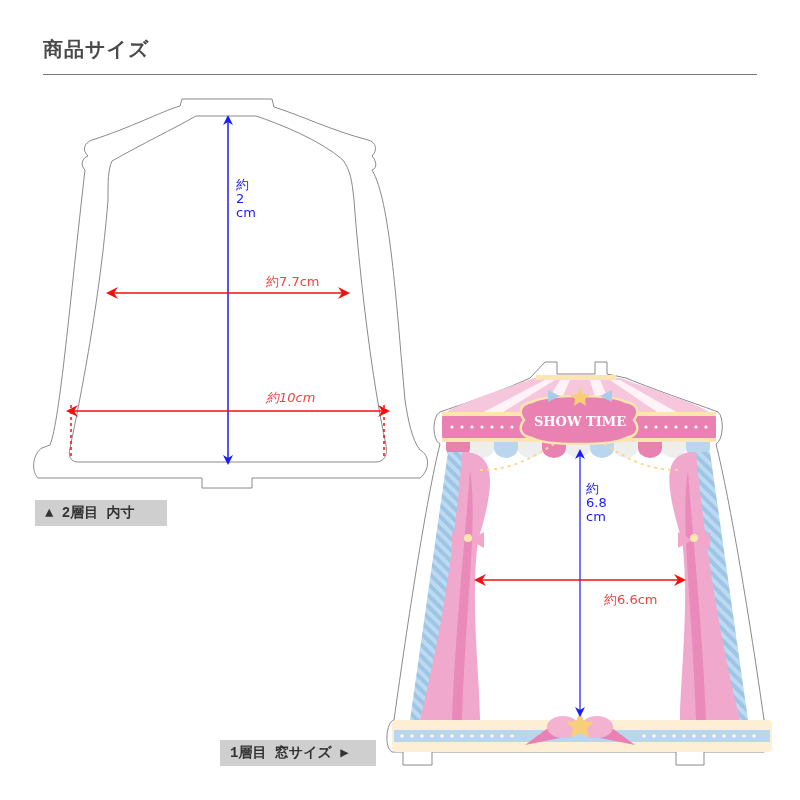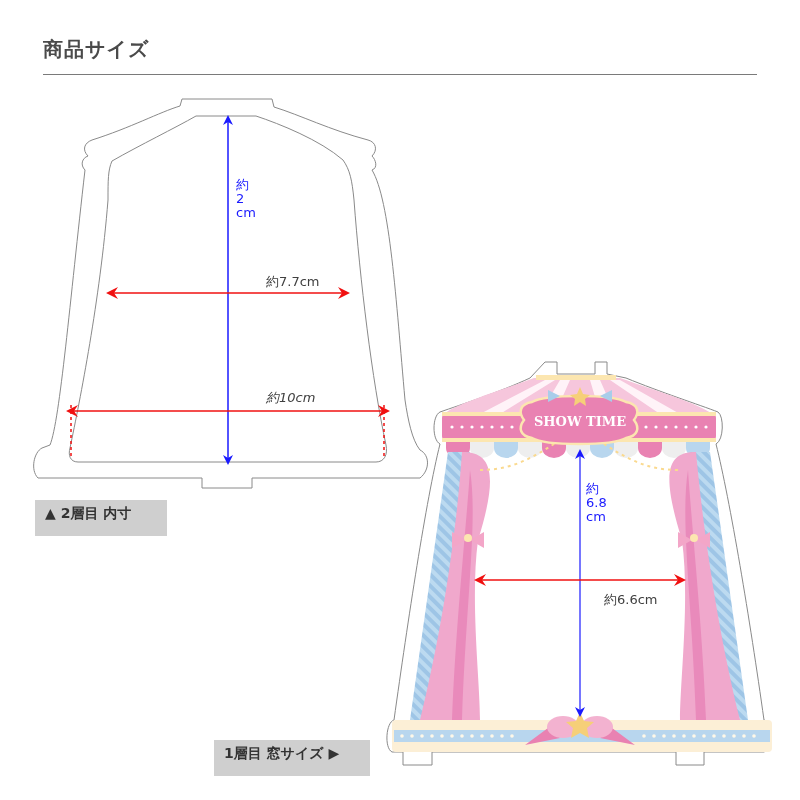--- a/index.html
+++ b/index.html
@@ -1,25 +1,25 @@
 <!DOCTYPE html>
 <html><head>
 <meta charset="utf-8">
 <style>
   html,body{margin:0;padding:0;background:#fff;}
   body{width:800px;height:800px;position:relative;overflow:hidden;font-family:"DejaVu Sans","Liberation Sans",sans-serif;}
   .title{position:absolute;left:43px;top:36px;font-size:20px;font-weight:bold;color:#4a4a4a;letter-spacing:1px;}
   .title-rule{position:absolute;left:43px;top:74px;width:714px;height:1px;background:#7a7a7a;}
   svg.art{position:absolute;left:0;top:0;}
-  .label{position:absolute;background:#cfcfcf;color:#333;font-size:14px;font-weight:bold;padding:0 10px;height:36px;line-height:26px;}
+  .label{position:absolute;background:#cfcfcf;color:#333;font-size:14px;font-weight:bold;padding:0 10px;height:26px;line-height:26px;font-family:Liberation Mono, monospace;}
   .lbl2{left:35px;top:500px;width:112px;}
-  .lbl1{left:214px;top:740px;width:136px;}
+  .lbl1{left:220px;top:740px;width:136px;}
   .dim{position:absolute;font-size:13px;line-height:14px;}
   .blue{color:#1a1aff;}
-  .red{color:#404040;}
+  .red{color:#ef4444;}
 </style>
 </head>
 <body>
 
 <div class="title">商品サイズ</div>
 <div class="title-rule"></div>
 
 <svg class="art" width="800" height="800" viewBox="0 0 800 800">
   <defs>
     <marker id="ab" markerWidth="10" markerHeight="10" refX="5" refY="5" orient="auto-start-reverse" markerUnits="userSpaceOnUse">

